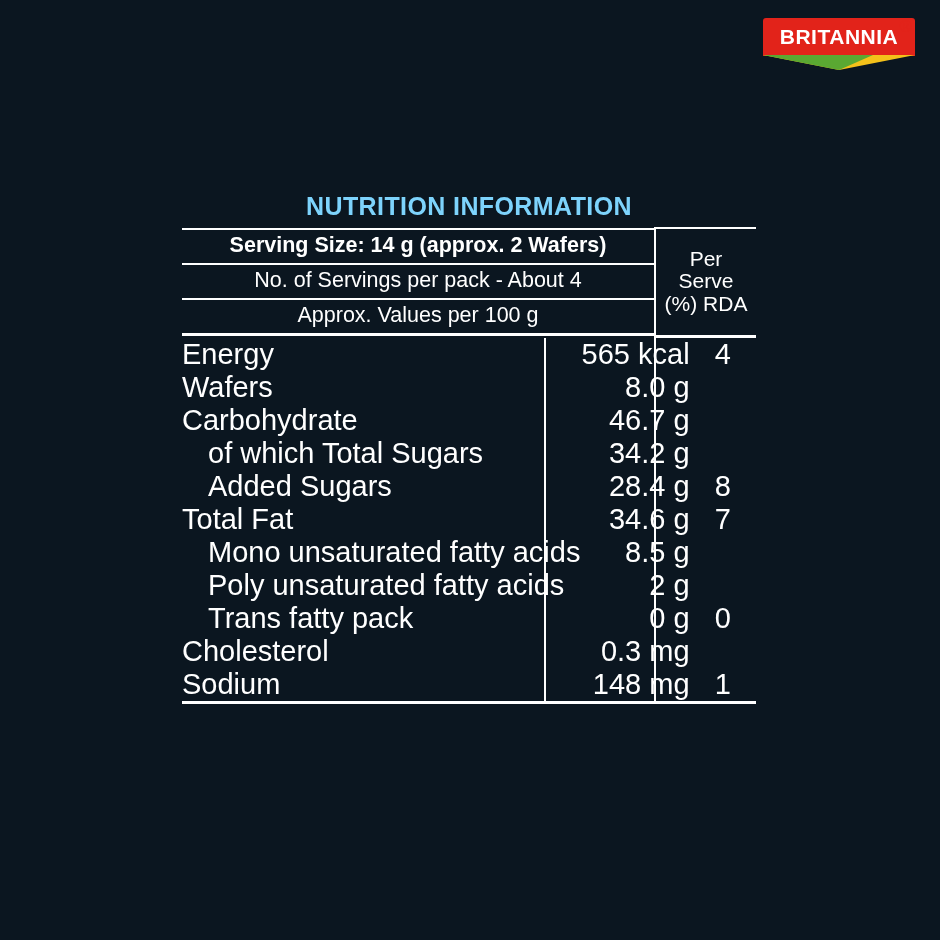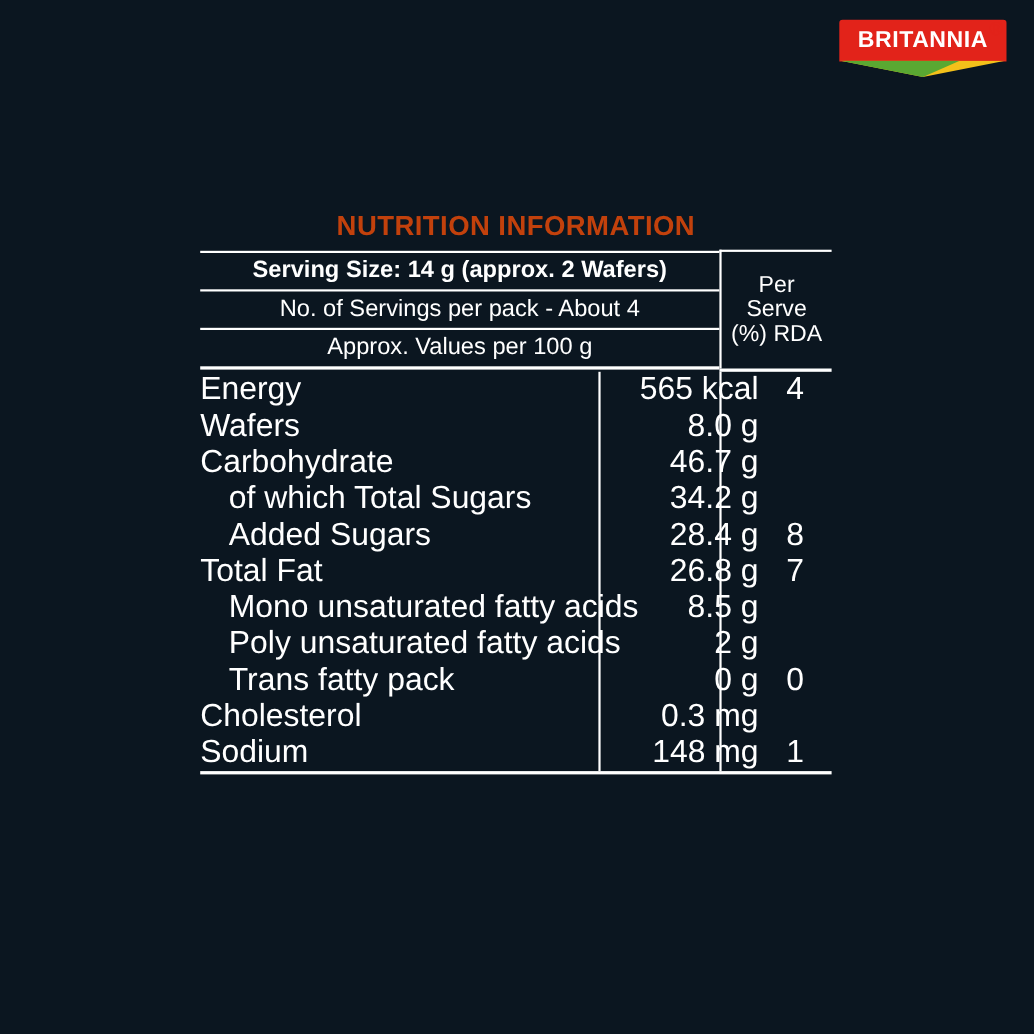--- a/index.html
+++ b/index.html
@@ -80,21 +80,21 @@
     left: 182px;
     top: 192px;
     width: 574px;
   }
   #nutrition-title {
     text-align: center;
     font-size: 25px;
     font-weight: bold;
     letter-spacing: 0.4px;
     margin-bottom: 6px;
-    color: #c2410c;
+    color: #7dd3fc;
   }
 
   table.nutri {
     width: 100%;
     border-collapse: collapse;
     font-size: 21.5px;
     color: #ffffff;
   }
   table.nutri td {
     padding: 0;
@@ -245,21 +245,21 @@
             <td class="value">34.2 g</td>
             <td class="rda"></td>
           </tr>
           <tr>
             <td class="nutrient indent">Added Sugars</td>
             <td class="value">28.4 g</td>
             <td class="rda">8</td>
           </tr>
           <tr>
             <td class="nutrient">Total Fat</td>
-            <td class="value">26.8 g</td>
+            <td class="value">34.6 g</td>
             <td class="rda">7</td>
           </tr>
           <tr>
             <td class="nutrient indent">Mono unsaturated fatty acids</td>
             <td class="value">8.5 g</td>
             <td class="rda"></td>
           </tr>
           <tr>
             <td class="nutrient indent">Poly unsaturated fatty acids</td>
             <td class="value">2 g</td>

